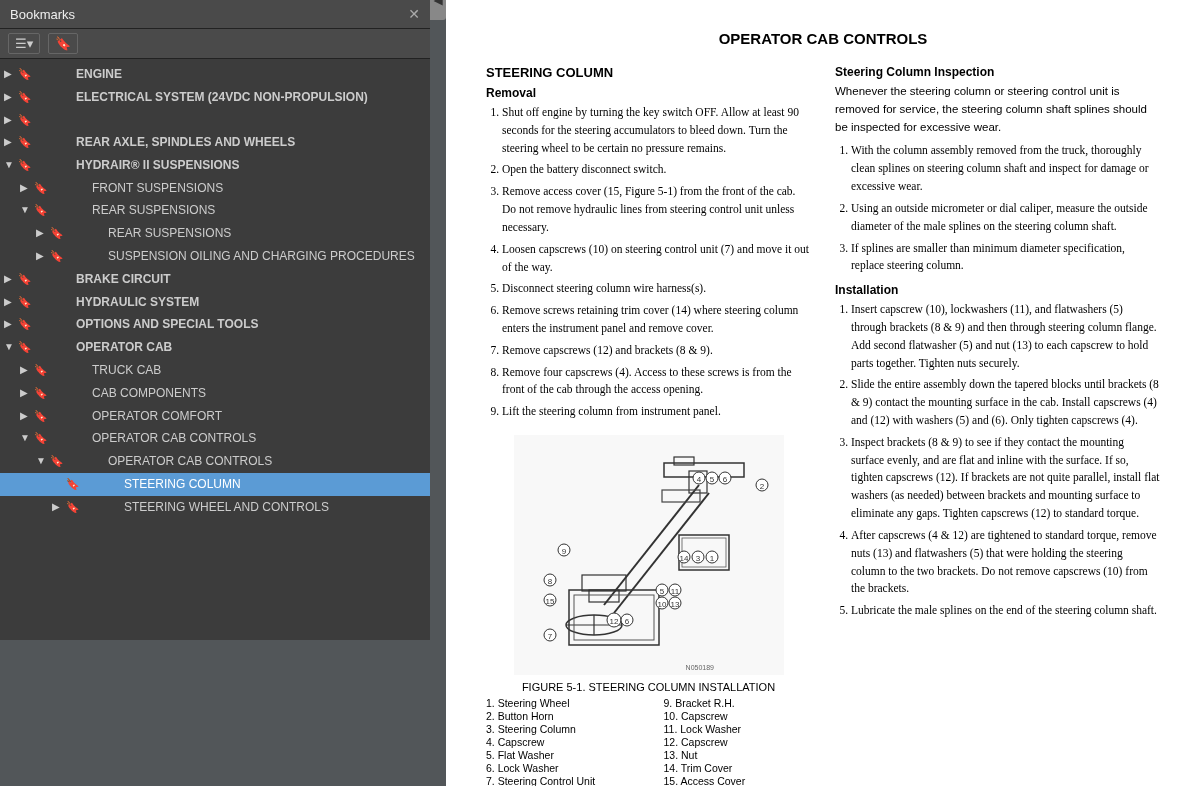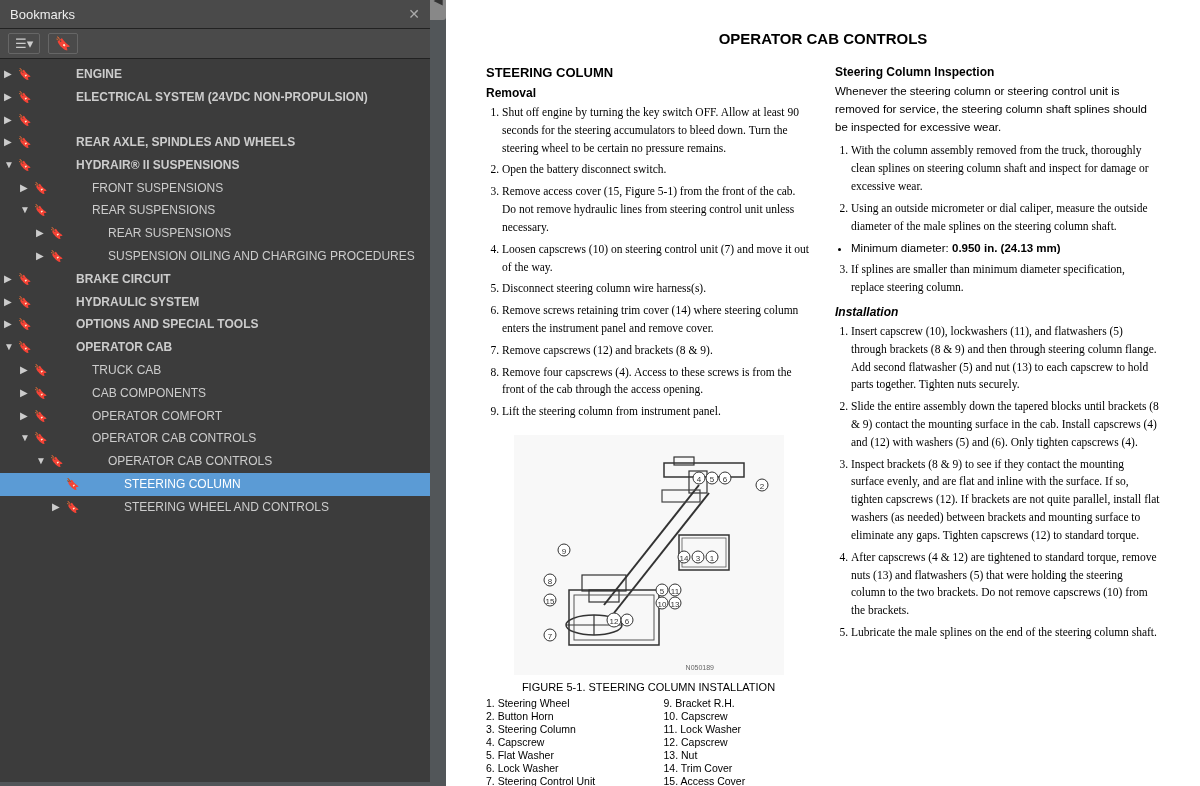--- a/index.html
+++ b/index.html
@@ -6,21 +6,21 @@
     body { font-family: Arial, sans-serif; font-size: 12px; background: #525659; display: flex; height: 786px; overflow: hidden; }
 
     
     #sidebar {
       width: 430px;
       min-width: 430px;
       background: #3c3c3c;
       color: #ddd;
       display: flex;
       flex-direction: column;
-      height: 782px;
+      height: 640px;
       overflow: hidden;
     }
     #sidebar-header {
       background: #4a4a4a;
       padding: 6px 10px;
       font-size: 13px;
       color: #eee;
       display: flex;
       align-items: center;
       justify-content: space-between;
@@ -453,27 +453,24 @@
       </div>
     </div>
 
     <div class="col-right">
       <div class="sub-title">Steering Column Inspection</div>
       <p class="doc-text">Whenever the steering column or steering control unit is removed for service, the steering column shaft splines should be inspected for excessive wear.</p>
       <ol class="doc-list" id="inspection-steps">
           <li>With the column assembly removed from the truck, thoroughly clean splines on steering column shaft and inspect for damage or excessive wear.</li>
           <li>Using an outside micrometer or dial caliper, measure the outside diameter of the male splines on the steering column shaft.</li>
         </ol>
-      <ul class="doc-ul" style="margin-top:4px;margin-bottom:4px;">
-        <li><span>Minimum diameter:</span> <strong><span>0.950 in. (24.13 mm)</span></strong></li>
-      </ul>
       <ol class="doc-list" start="3">
         <li><span>If splines are smaller than minimum diameter specification, replace steering column.</span></li>
       </ol>
-      <div class="sub-title" style="margin-top:8px;font-style:italic;">Installation</div>
+      <div class="sub-title" style="margin-top:8px;">Installation</div>
       <ol class="doc-list" id="installation-steps">
           <li>Insert capscrew (10), lockwashers (11), and flatwashers (5) through brackets (8 &amp; 9) and then through steering column flange. Add second flatwasher (5) and nut (13) to each capscrew to hold parts together. Tighten nuts securely.</li>
           <li>Slide the entire assembly down the tapered blocks until brackets (8 &amp; 9) contact the mounting surface in the cab. Install capscrews (4) and (12) with washers (5) and (6). Only tighten capscrews (4).</li>
           <li>Inspect brackets (8 &amp; 9) to see if they contact the mounting surface evenly, and are flat and inline with the surface. If so, tighten capscrews (12). If brackets are not quite parallel, install flat washers (as needed) between brackets and mounting surface to eliminate any gaps. Tighten capscrews (12) to standard torque.</li>
           <li>After capscrews (4 &amp; 12) are tightened to standard torque, remove nuts (13) and flatwashers (5) that were holding the steering column to the two brackets. Do not remove capscrews (10) from the brackets.</li>
           <li>Lubricate the male splines on the end of the steering column shaft.</li>
         </ol>
     </div>
   </div>
 </div>

